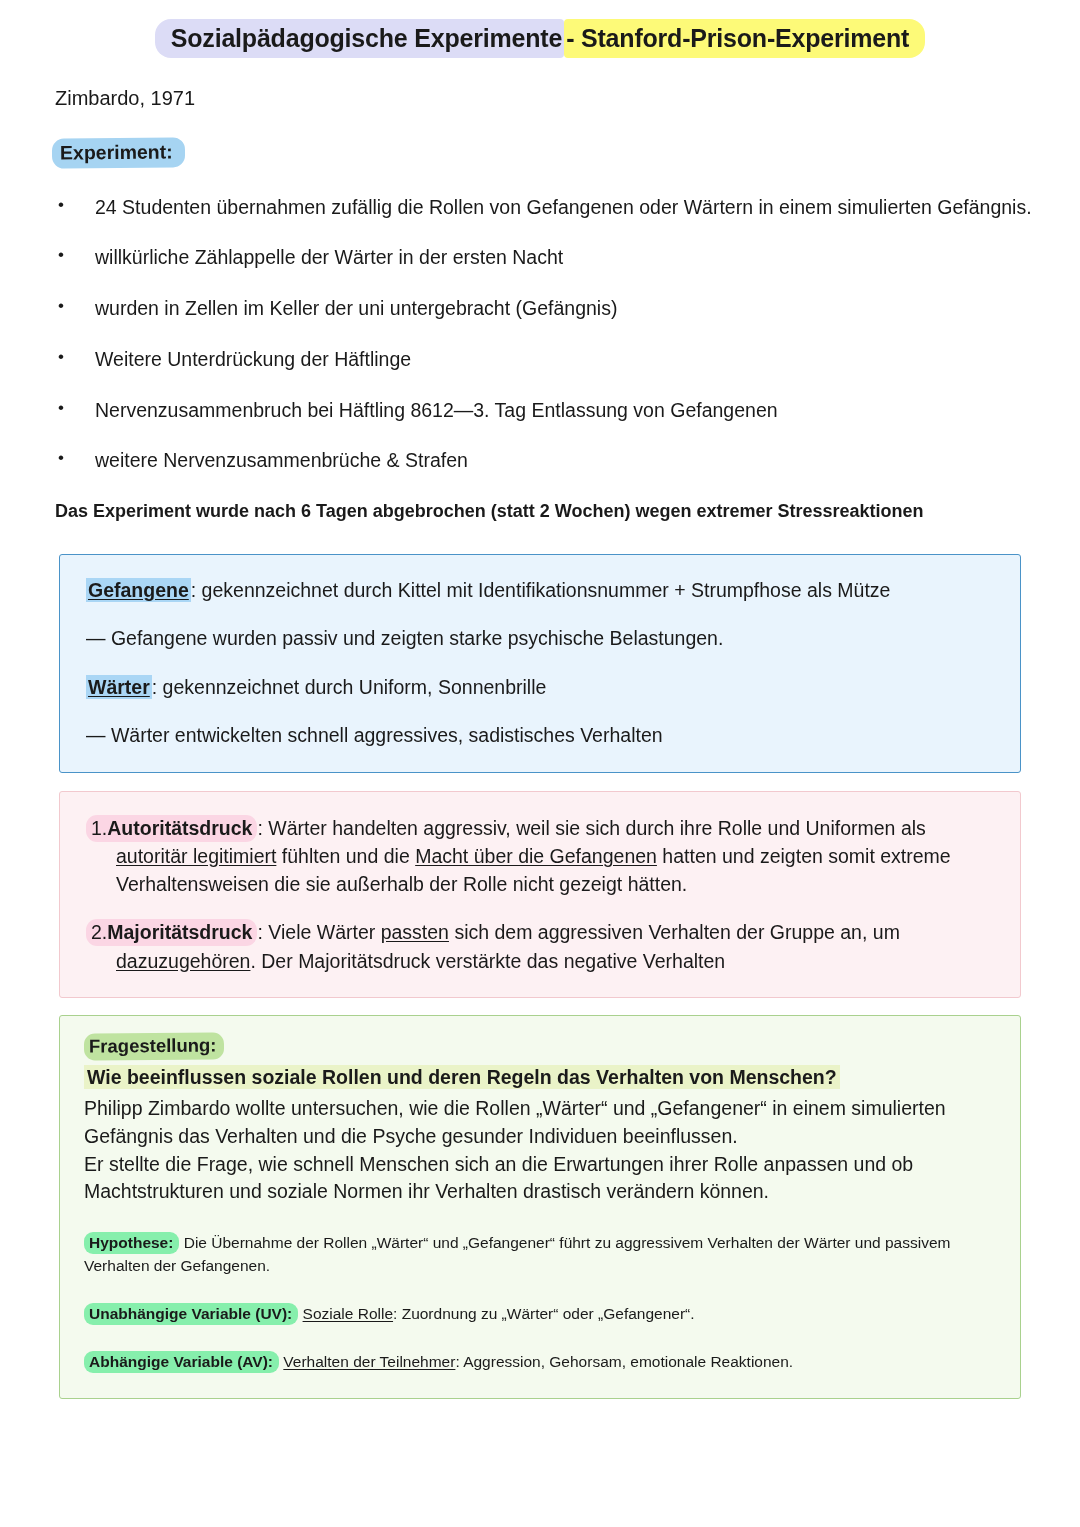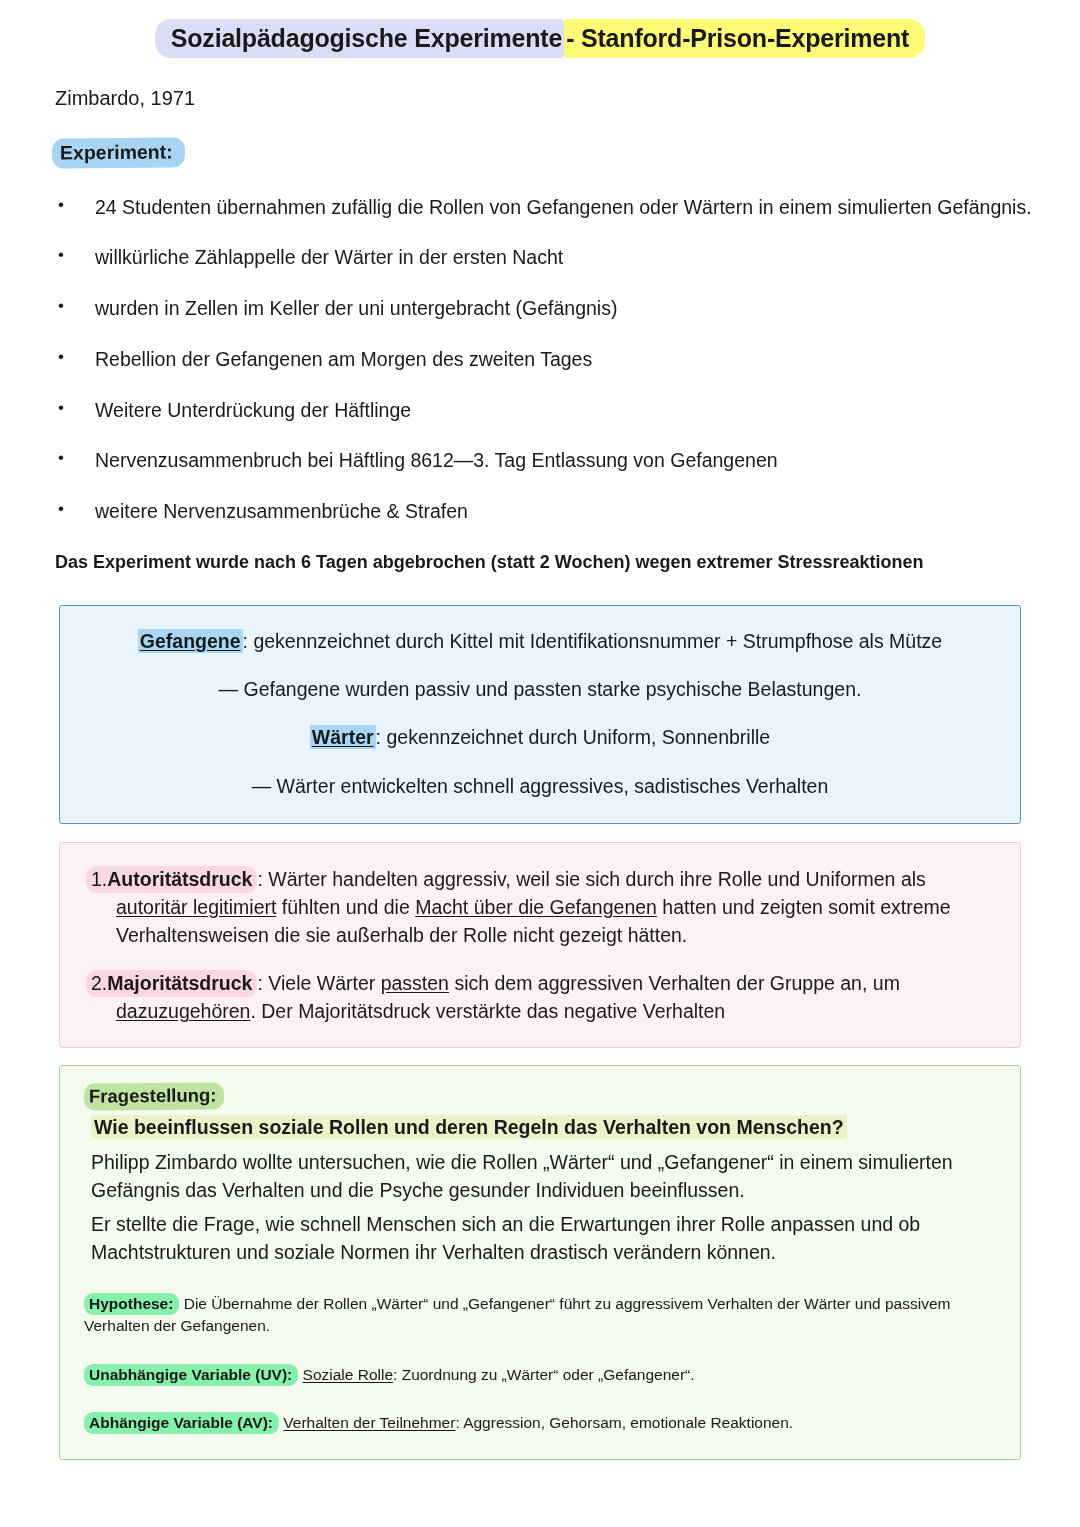--- a/index.html
+++ b/index.html
@@ -110,21 +110,20 @@
   .box-blue {
     background: #e9f4fd;
     border: 1.5px solid #4a93c8;
     margin-top: 30px;
     padding: 22px 26px 20px 26px;
   }
   .box-blue p {
     margin: 0 0 22px 0;
     font-size: 19.5px;
     line-height: 1.35;
-    text-align: center;
   }
   .box-blue p:last-child { margin-bottom: 4px; }
 
   .hl-blue-term {
     background: #aad6f5;
     font-weight: bold;
     text-decoration: underline;
     text-underline-offset: 2px;
     padding: 1px 2px;
   }
@@ -169,21 +168,21 @@
     display: inline-block;
     transform: rotate(-0.5deg);
   }
   .green-question {
     background: #eaf3c8;
     font-weight: bold;
     font-size: 19.5px;
     padding: 1px 3px;
   }
   .green-line {
-    margin: 7px;
+    margin: 0;
     font-size: 19.5px;
     line-height: 1.42;
   }
   .green-small {
     margin: 0;
     font-size: 15.5px;
     line-height: 1.45;
   }
   .hl-green-label {
     background: #86efac;
@@ -206,31 +205,30 @@
   <div class="byline">Zimbardo, 1971</div>
 
   <div class="section-label-wrap">
     <span class="hl-blue-label">Experiment:</span>
   </div>
 
   <ul class="bullets">
     <li>24 Studenten übernahmen zufällig die Rollen von Gefangenen oder Wärtern in einem simulierten Gefängnis.</li>
     <li>willkürliche Zählappelle der Wärter in der ersten Nacht</li>
     <li>wurden in Zellen im Keller der uni untergebracht (Gefängnis)</li>
-    <li>Rebellion der Gefangenen am Morgen des zweiten Tages</li>
     <li>Weitere Unterdrückung der Häftlinge</li>
     <li>Nervenzusammenbruch bei Häftling 8612—3. Tag Entlassung von Gefangenen</li>
     <li>weitere Nervenzusammenbrüche &amp; Strafen</li>
   </ul>
 
   <div class="bold-note">Das Experiment wurde nach 6 Tagen abgebrochen (statt 2 Wochen) wegen extremer Stressreaktionen</div>
 
   <div class="box box-blue">
     <p><span class="hl-blue-term">Gefangene</span><span>: gekennzeichnet durch Kittel mit Identifikationsnummer + Strumpfhose als Mütze</span></p>
-    <p>— Gefangene wurden passiv und passten starke psychische Belastungen.</p>
+    <p>— Gefangene wurden passiv und zeigten starke psychische Belastungen.</p>
     <p><span class="hl-blue-term">Wärter</span><span>: gekennzeichnet durch Uniform, Sonnenbrille</span></p>
     <p>— Wärter entwickelten schnell aggressives, sadistisches Verhalten</p>
   </div>
 
   <div class="box box-pink">
 
     <div class="numitem">
       <span class="num-head"><span class="num">1.</span><span class="term">Autoritätsdruck</span></span><span>: Wärter handelten aggressiv, weil sie sich durch ihre Rolle und Uniformen als </span><span class="u">autoritär legitimiert</span><span> fühlten und die </span><span class="u">Macht über die Gefangenen</span><span> hatten und zeigten somit extreme Verhaltensweisen die sie außerhalb der Rolle nicht gezeigt hätten.</span>
     </div>
 

